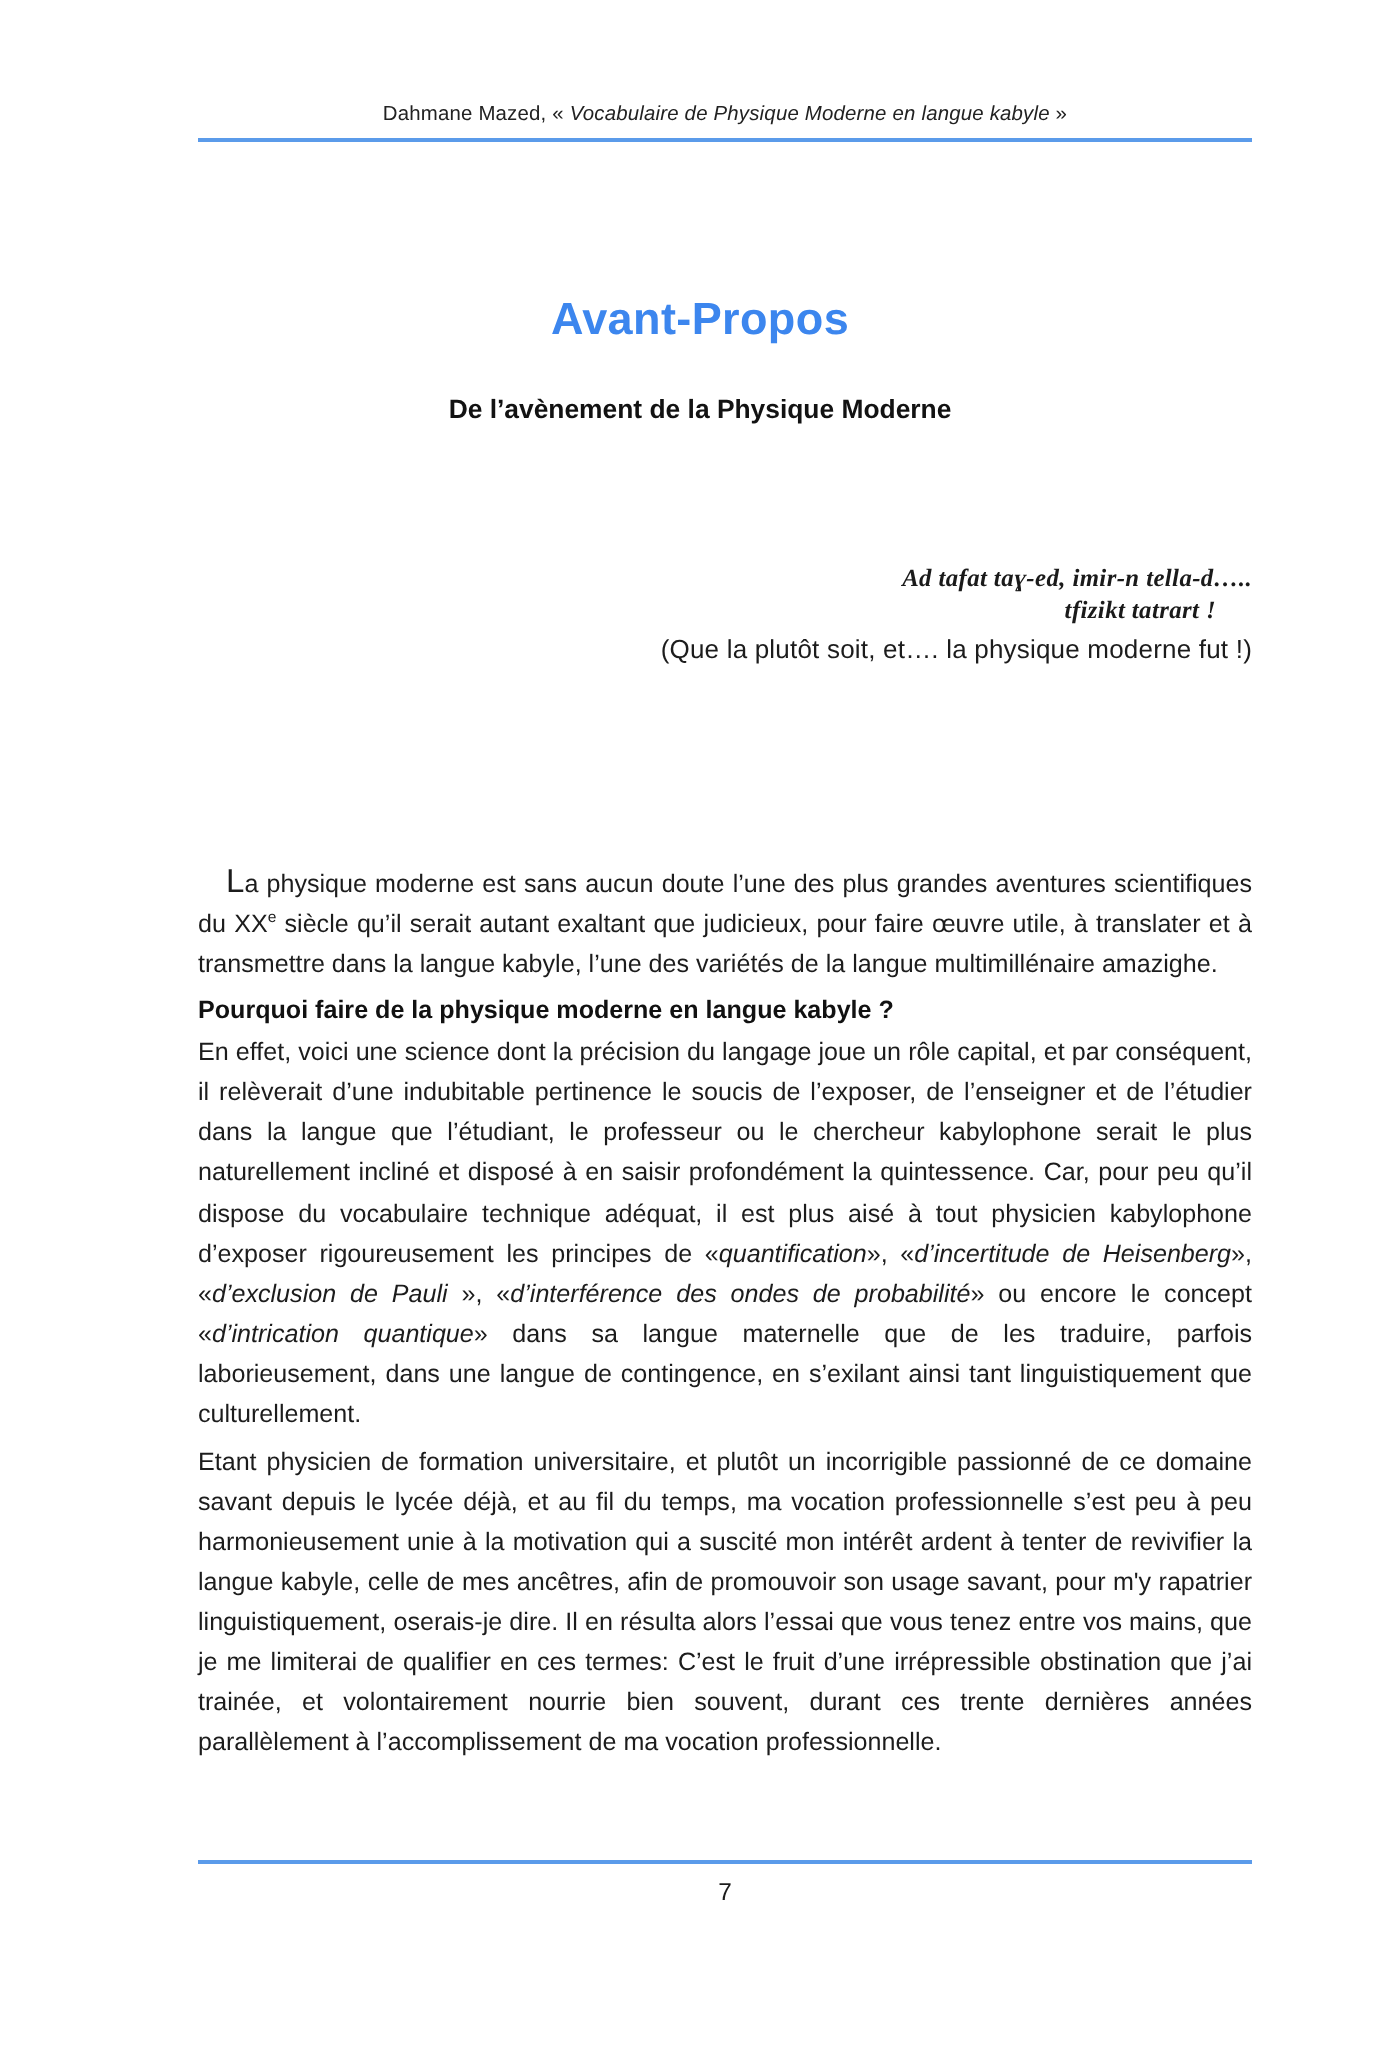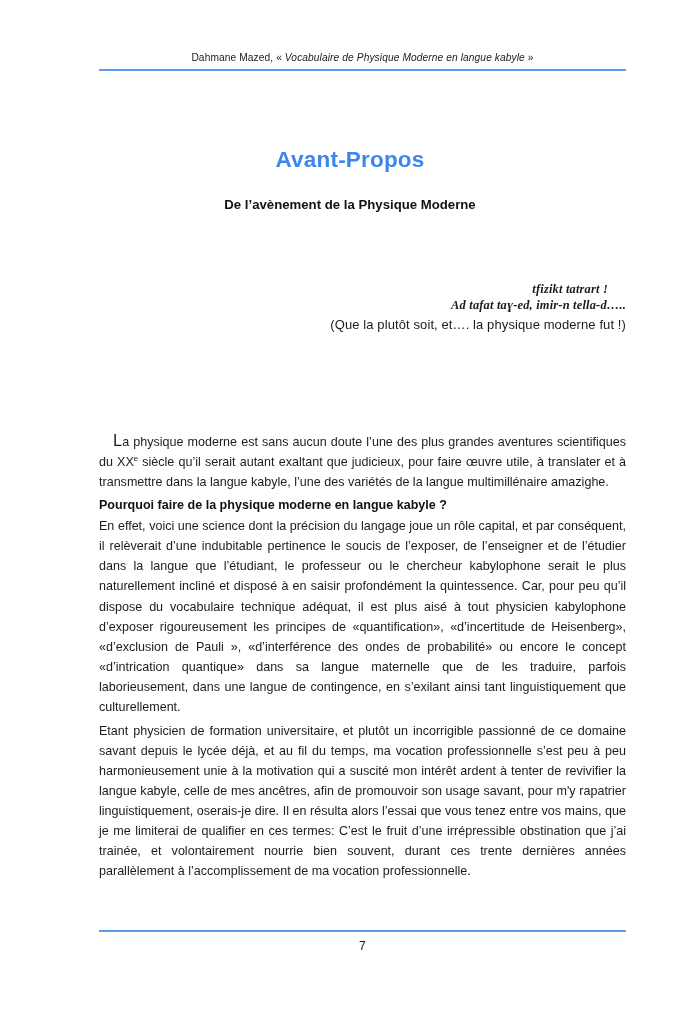--- a/index.html
+++ b/index.html
@@ -128,20 +128,21 @@
   }
   .q-heading {
     margin: 3px 0 1px 0;
     font-size: 12.55px;
     font-weight: bold;
     line-height: 1.60;
     color: #111111;
     text-align: left;
   }
   .ital {
+    font-style: italic;
   }
 
   
   .footer {
     position: absolute;
     left: 99px;
     top: 930px;
     width: 527px;
   }
   .footer .rule {
@@ -162,22 +163,22 @@
   <div class="header">
     <div class="header-text"><span>Dahmane Mazed, « </span><span class="ital">Vocabulaire de Physique Moderne en langue kabyle</span><span> »</span></div>
     <div class="rule"></div>
   </div>
 
   <div class="title">Avant-Propos</div>
 
   <div class="subtitle">De l’avènement de la Physique Moderne</div>
 
   <div class="epigraph">
+    <div class="epigraph-line">Ad tafat taɣ-ed, imir-n tella-d…..</div>
     <div class="epigraph-line second">tfizikt tatrart !</div>
-    <div class="epigraph-line">Ad tafat taɣ-ed, imir-n tella-d…..</div>
     <div class="epigraph-translation">(Que la plutôt soit, et…. la physique moderne fut !)</div>
   </div>
 
   <div class="body-block">
 
     <p class="para lead"><span class="dropcap">L</span><span>a physique moderne est sans aucun doute l’une des plus grandes aventures scientifiques du XX</span><span class="sup">e</span><span> siècle qu’il serait autant exaltant que judicieux, pour faire œuvre utile, à translater et à transmettre dans la langue kabyle, l’une des variétés de la langue multimillénaire amazighe.</span></p>
 
     <p class="q-heading">Pourquoi faire de la physique moderne en langue kabyle ?</p>
 
     <p class="para"><span>En effet, voici une science dont la précision du langage joue un rôle capital, et par conséquent, il relèverait d’une indubitable pertinence le soucis de l’exposer, de l’enseigner et de l’étudier dans la langue que l’étudiant, le professeur ou le chercheur kabylophone serait le plus naturellement incliné et disposé à en saisir profondément la quintessence. Car, pour peu qu’il dispose du vocabulaire technique adéquat, il est plus aisé à tout physicien kabylophone d’exposer rigoureusement les principes de «</span><span class="ital">quantification</span><span>», «</span><span class="ital">d’incertitude de Heisenberg</span><span>», «</span><span class="ital">d’exclusion de Pauli </span><span>», «</span><span class="ital">d’interférence des ondes de probabilité</span><span>» ou encore le concept «</span><span class="ital">d’intrication quantique</span><span>»  dans sa langue maternelle que de les traduire, parfois laborieusement, dans une langue de contingence, en s’exilant ainsi tant linguistiquement que culturellement.</span></p>

